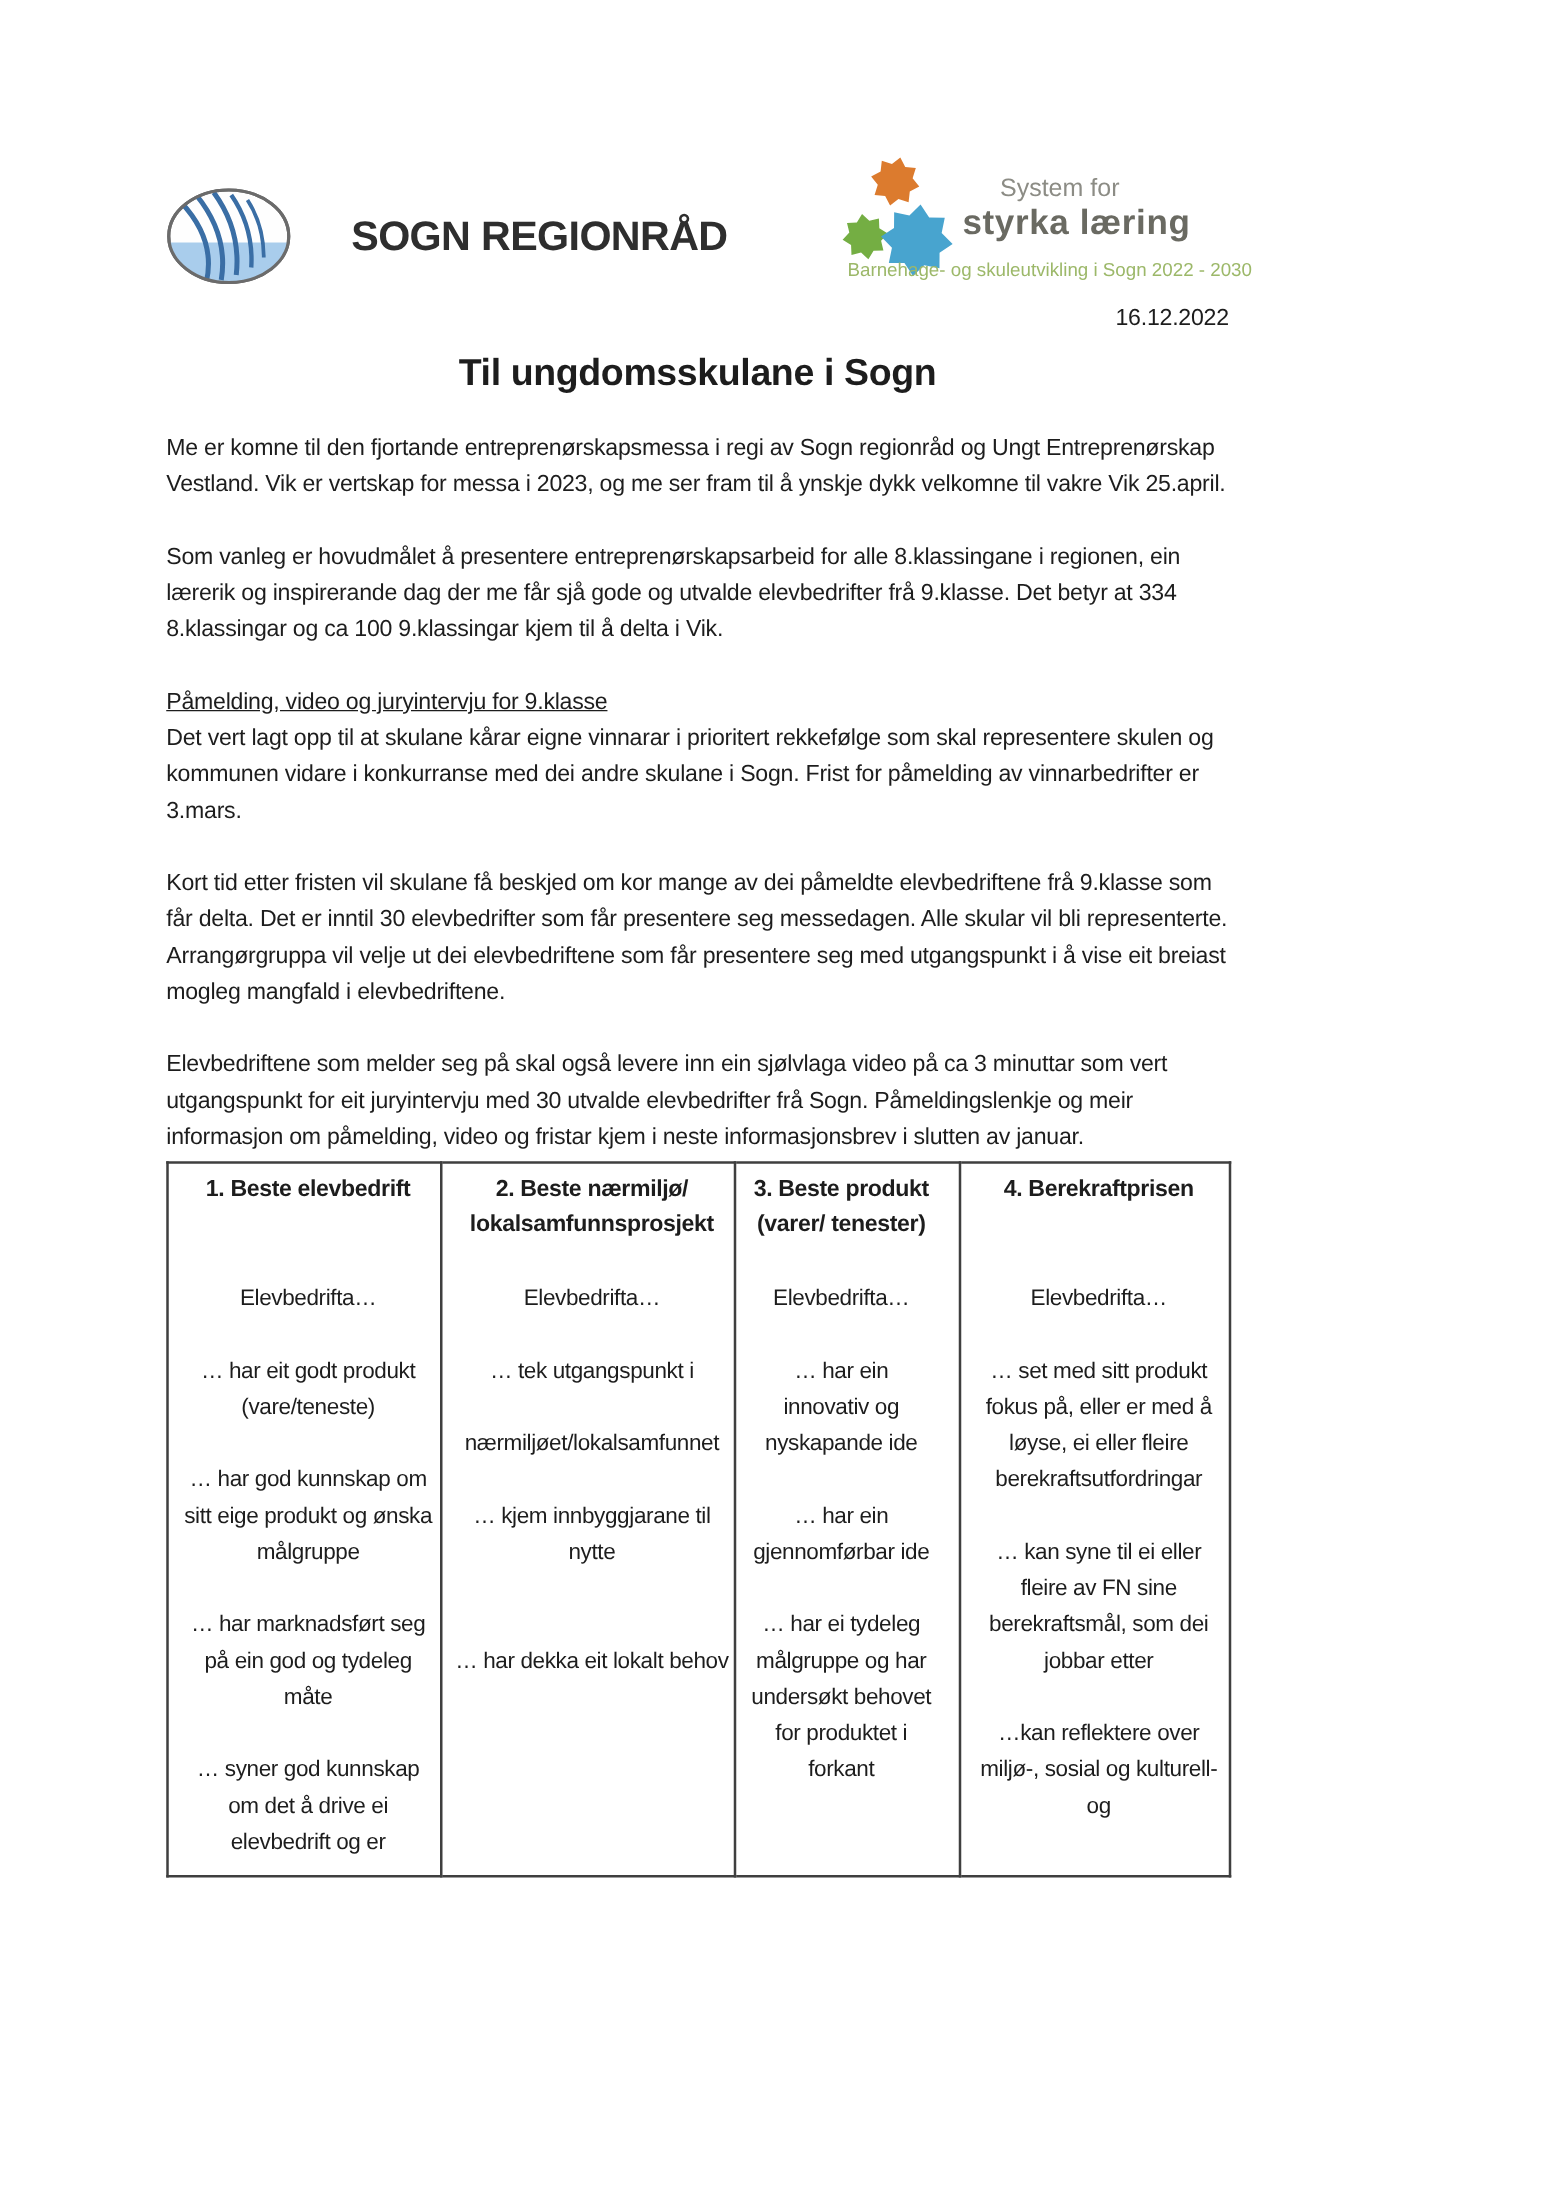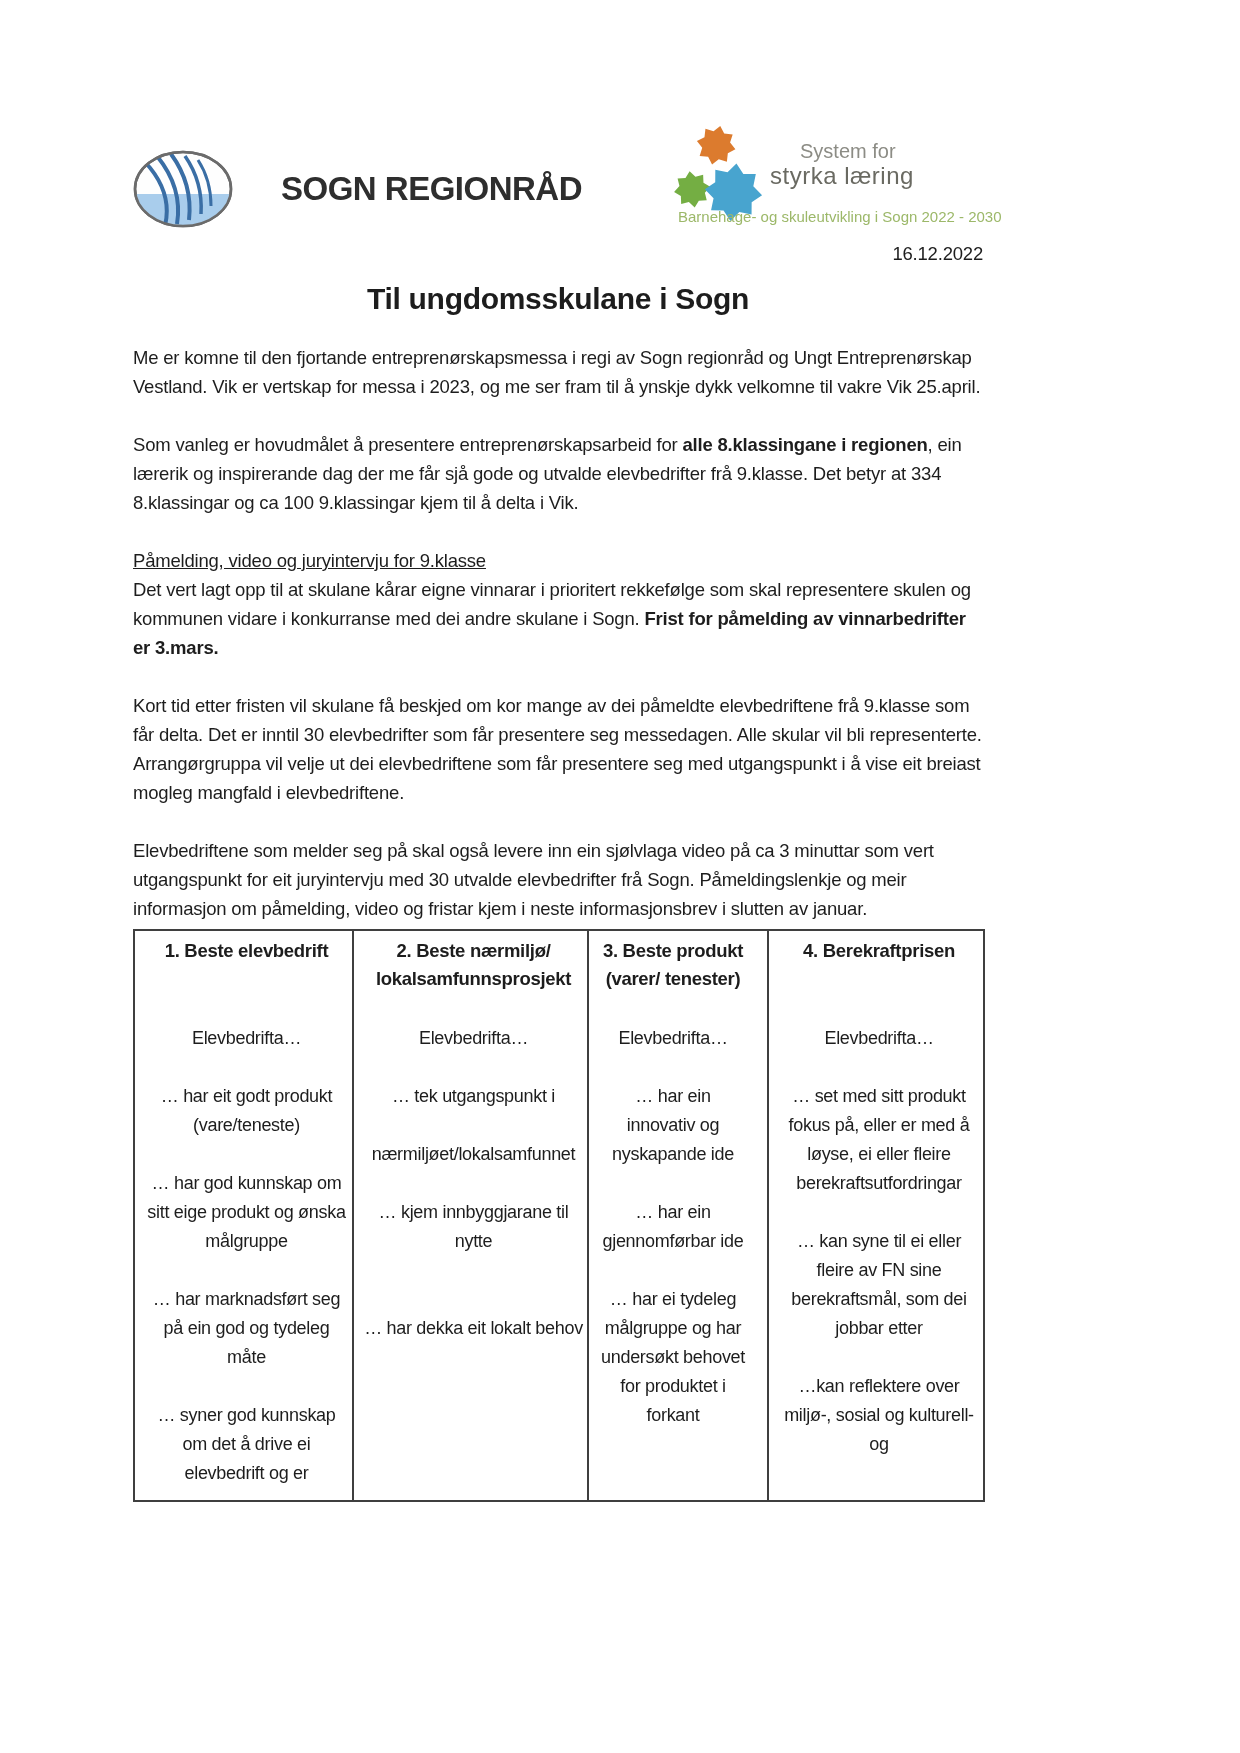--- a/index.html
+++ b/index.html
@@ -13,21 +13,21 @@
   
   .logo-left { position:absolute; left:131px; top:148px; display:flex; align-items:center;gap:32px; }
   .logo-left svg { display:block; }
   .sogn-text {
     margin-left:14px; font-size:33px; font-weight:700; letter-spacing:-0.5px;
     color:#2e2e2e; white-space:nowrap;
   }
   .logo-right { position:absolute; left:668px; top:116px; width:400px; height:118px; }
   .logo-right svg.gears { position:absolute; left:4px; top:4px; }
   .system-for { position:absolute; left:104px; top:24px; font-size:20px; color:#8c8c85;margin-left:28px; }
-  .styrka { position:absolute; left:102px; top:46px; font-size:24px; font-weight:400; color:#6a6a62; letter-spacing:0.5px; }
+  .styrka { position:absolute; left:102px; top:46px; font-size:28px; font-weight:700; color:#6a6a62; letter-spacing:0.5px; }
   .logo-sub { position:absolute; left:10px; top:92px; width:390px; font-size:15px; color:#9cb869; white-space:nowrap; }
   
   .content { position:absolute; left:133px; top:0; width:850px; }
   .date-line { margin-top:240px; text-align:right; font-size:18.5px; line-height:27px; letter-spacing:-0.2px; }
   .doc-title { margin-top:14px; text-align:center; font-size:30px; font-weight:700; line-height:36px; letter-spacing:-0.3px; }
   .doc-subtitle { margin-top:4px; text-align:center; font-size:20px; font-weight:700; line-height:27px; letter-spacing:-0.2px; }
   .para { margin:29px 0 0 0; font-size:18.5px; line-height:29px; letter-spacing:-0.2px; }
   .para.first { margin-top:26px; }
   .section-heading {
     margin:29px 0 0 0; font-size:18.5px; line-height:29px; letter-spacing:-0.2px;
@@ -40,21 +40,21 @@
   table.categories td {
     border:2px solid #3f3f3f; vertical-align:top;
     padding:6px 4px 12px 10px;
   }
   table.categories td:nth-child(1){ width:219px; }
   table.categories td:nth-child(2){ width:235px; }
   table.categories td:nth-child(3){ width:180px; padding-left:12px; padding-right:22px; }
   table.categories td:nth-child(4){ width:216px; }
   .cell-header { font-size:18.5px; font-weight:700; line-height:28px; min-height:58px; letter-spacing:-0.3px; }
   .cell-item { margin:0; font-size:18px; line-height:29px; letter-spacing:-0.3px; overflow-wrap:break-word; }
-  .bold { font-weight:700; }
+  .bold { font-weight:400; }
 </style>
 </head>
 <body>
 
 <div class="page">
 
   <div class="logo-left">
     <svg width="104" height="82" viewBox="0 0 104 82">
       <defs>
         <clipPath id="ovalClip">

